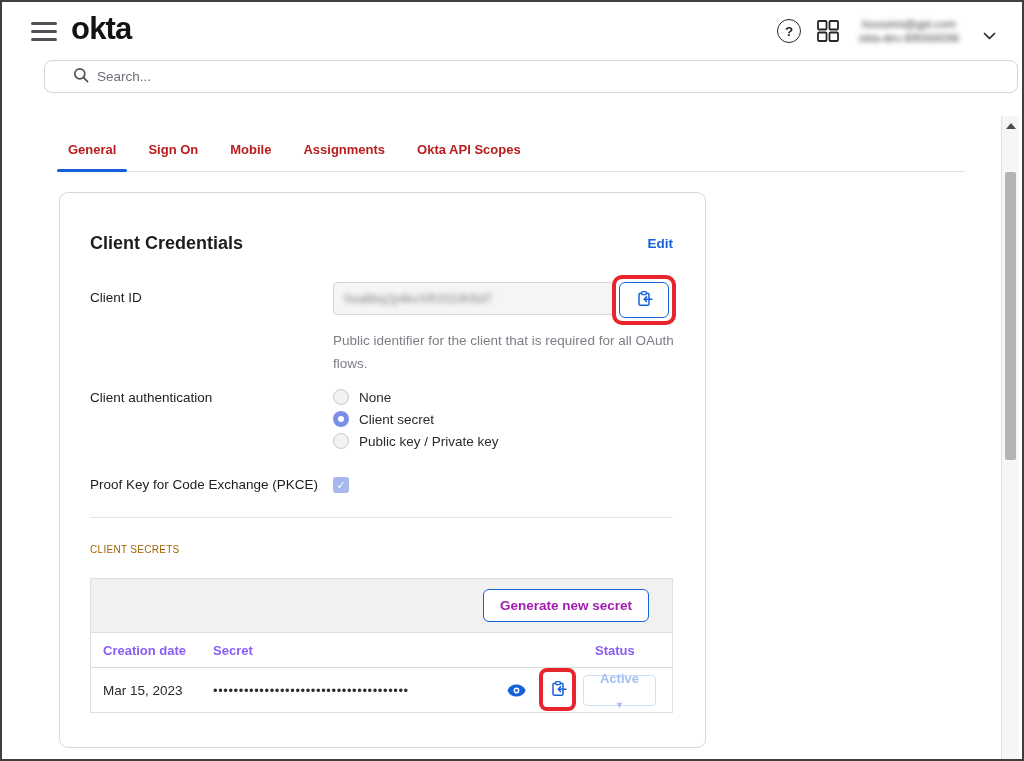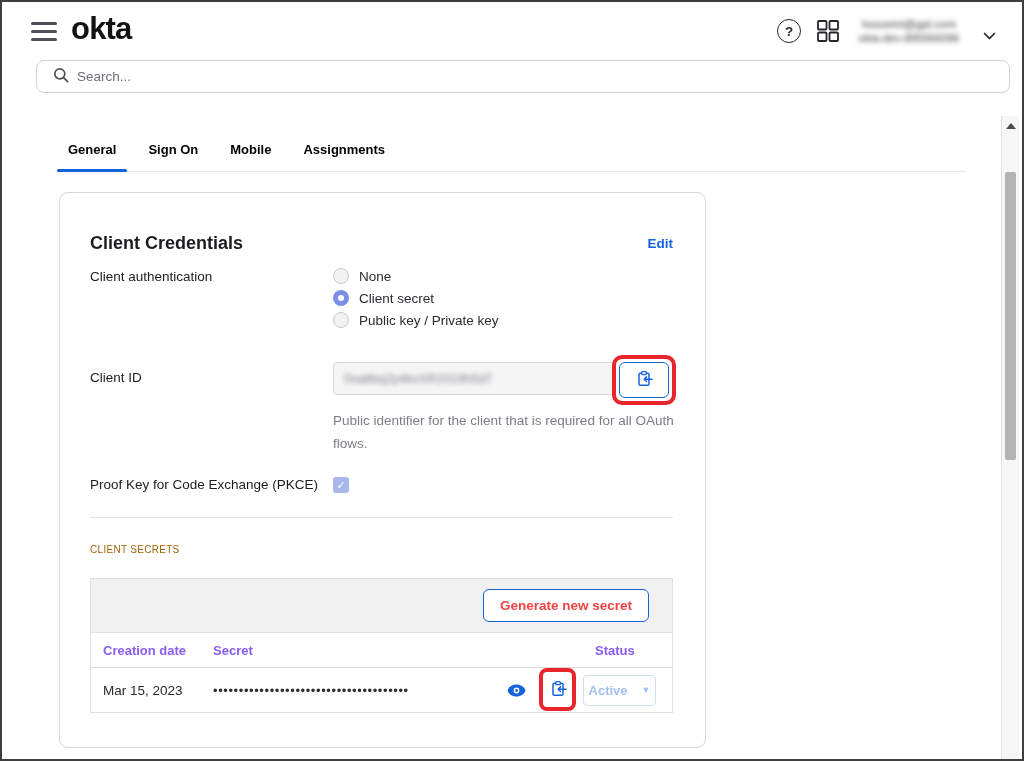--- a/index.html
+++ b/index.html
@@ -18,39 +18,39 @@
                border:1.8px solid #26262b; border-radius:50%; display:flex; align-items:center;
                justify-content:center; font-size:13.5px; font-weight:700; color:#26262b; cursor:pointer; }
   .grid-icon { position:absolute; left:814px; top:17px; width:24px; height:24px; cursor:pointer; }
   .account { position:absolute; left:846px; top:15px; width:122px; text-align:center;
              filter:blur(2.6px); color:#3c3c40; line-height:14px; }
   .account .l1 { font-size:11.5px; }
   .account .l2 { font-size:11px; }
   .chevron-down { position:absolute; left:981px; top:25px; }
 
   
-  .searchbar { position:absolute; left:34px; top:58px; width:974px; height:33px;
+  .searchbar { position:absolute; left:42px; top:58px; width:974px; height:33px;
                border:1px solid #d4d4d8; border-radius:8px; display:flex; align-items:center;
-               padding-left:16px; background:#fff; }
+               padding-left:28px; background:#fff; }
   .searchbar .ph { margin-left:8px; font-size:13.5px; color:#6e6e78; }
 
   
   .scrollbar { position:absolute; left:999px; top:114px; width:18px; height:643px;
                background:#f6f6f6; border-left:1px solid #e1e1e1; }
   .scroll-arrow { position:absolute; left:4px; top:7px; width:0; height:0;
                   border-left:5px solid transparent; border-right:5px solid transparent;
                   border-bottom:6px solid #4c4c4c; }
   .scroll-thumb { position:absolute; left:3px; top:56px; width:11px; height:288px;
                   background:#b4b4b4; border-radius:2px; }
 
   
   .tabs { position:absolute; left:55px; top:131px; width:908px; display:flex;
           border-bottom:1px solid #e3e3e7; }
   .tab { position:relative; padding:9px 11px 14px 11px; margin-right:10px;
-         font-size:13px; font-weight:700; color:#000000; cursor:pointer; white-space:nowrap; }
+         font-size:13px; font-weight:700; color:#b91c1c; cursor:pointer; white-space:nowrap; }
   .tab.active::after { content:""; position:absolute; left:0; right:0; bottom:-1px;
                        height:3px; background:#1662dd; border-radius:2px; }
 
   
   .card { position:absolute; left:57px; top:190px; width:647px; height:556px;
           background:#fff; border:1px solid #d8d8dc; border-radius:9px; padding:0 32px 0 30px; }
   .card-head { margin-top:40px; display:flex; justify-content:space-between; align-items:center; }
   .card-title { font-size:18px; font-weight:700; color:#1d1d21; }
   .edit-link { font-size:13.5px; font-weight:700; color:#1662dd; cursor:pointer; }
 
@@ -90,41 +90,41 @@
 
   .divider { margin-top:24px; border:none; border-top:1px solid #e5e5e9; }
 
   .secrets-heading { margin-top:26px; font-size:10px; font-weight:400; letter-spacing:0.3px;
                      color:#a16207; }
 
   .secrets-table { margin-top:23px; border:1px solid #e0e0e3; }
   .table-band { height:54px; background:#f1f1f2; border-bottom:1px solid #e0e0e3;
                 display:flex; align-items:center; justify-content:flex-end; padding-right:23px; }
   .generate-btn { height:33px; padding:0 16px; background:#fff; border:1px solid #1662dd;
-                  border-radius:6px; color:#ef4444; font-size:13.5px; font-weight:700;
+                  border-radius:6px; color:#a21caf; font-size:13.5px; font-weight:700;
                   display:flex; align-items:center; cursor:pointer; }
   .thead { display:flex; align-items:center; height:35px; border-bottom:1px solid #d9d9dc;
            font-size:13px; font-weight:700; color:#8b5cf6; }
   .th-date { width:122px; padding-left:12px; flex:none; }
   .th-secret { flex:1; }
   .th-status { width:89px; padding-left:12px; flex:none; }
   .trow { display:flex; align-items:center; height:44px; font-size:13.5px; color:#2a2a30; }
   .td-date { width:122px; padding-left:12px; flex:none; }
   .td-secret { flex:1; display:flex; align-items:center; }
   .dots { font-size:13px; letter-spacing:0.6px; color:#2e2e35; white-space:nowrap;
           overflow:hidden; max-width:255px; }
   .eye-btn { margin-left:auto; cursor:pointer; display:flex; align-items:center; }
   .copy2-wrap { position:relative; margin-left:22px; margin-right:15px; width:20px; height:20px;
                 display:flex; align-items:center; justify-content:center; }
   .red-box2 { position:absolute; left:-9px; top:-12px; width:37px; height:43px;
               border:4px solid #e8242d; border-radius:8px; pointer-events:none; }
   .td-status { width:89px; flex:none; }
   .active-btn { width:73px; height:31px; border:1px solid #cfdff7; border-radius:4px; background:#fff;
                 color:#a2c0f1; font-size:13px; font-weight:700; display:flex; align-items:center;
-                justify-content:center; gap:14px; cursor:pointer; }
+                justify-content:center; gap:14px; cursor:pointer;flex-direction:column; }
   .active-caret { font-size:9px; }
 </style>
 </head>
 <body>
 
 <div class="frame">
 
   <div class="hamburger">
     <span></span>
       <span></span>
@@ -164,45 +164,28 @@
   <div class="scrollbar">
     <div class="scroll-arrow"></div>
     <div class="scroll-thumb"></div>
   </div>
 
   <div class="tabs">
     <div class="tab active">General</div>
     <div class="tab">Sign On</div>
     <div class="tab">Mobile</div>
     <div class="tab">Assignments</div>
+    <div class="tab">Okta API Scopes</div>
   </div>
 
   <div class="card">
 
     <div class="card-head">
       <div class="card-title">Client Credentials</div>
       <div class="edit-link">Edit</div>
-    </div>
-
-    <div class="form-row row-auth">
-      <div class="form-label">Client authentication</div>
-      <div class="form-control">
-        <div class="radio-opt">
-          <span class="radio"></span>
-          <span class="radio-lab">None</span>
-        </div>
-        <div class="radio-opt">
-          <span class="radio sel"></span>
-          <span class="radio-lab">Client secret</span>
-        </div>
-        <div class="radio-opt">
-          <span class="radio"></span>
-          <span class="radio-lab">Public key / Private key</span>
-        </div>
-      </div>
     </div>
 
     <div class="form-row row-clientid">
       <div class="form-label">Client ID</div>
       <div class="form-control">
         <div class="cid-line">
           <div class="cid-input">
             <span class="cid-value">0oa8bq2p4kvXR2019h5d7</span>
           </div>
           <div class="copy-wrap">
@@ -212,20 +195,38 @@
                   <path d="M5.2 3.2 H4.4 C3.6 3.2 3 3.8 3 4.6 V13.9 C3 14.7 3.6 15.3 4.4 15.3 H11.6 C12.4 15.3 13 14.7 13 13.9 V4.6 C13 3.8 12.4 3.2 11.6 3.2 H10.8" stroke="#1662dd" stroke-width="1.5"></path>
                   <rect x="5.7" y="1.6" width="4.6" height="3" rx="0.8" stroke="#1662dd" stroke-width="1.4"></rect>
                   <path d="M16 9.2 H8.2 M10.5 6.9 L8.2 9.2 L10.5 11.5" stroke="#1662dd" stroke-width="1.5" stroke-linecap="round" stroke-linejoin="round"></path>
                 </svg>
               </span>
             </div>
             <div class="red-box"></div>
           </div>
         </div>
         <div class="help-text">Public identifier for the client that is required for all OAuth flows.</div>
+      </div>
+    </div>
+
+    <div class="form-row row-auth">
+      <div class="form-label">Client authentication</div>
+      <div class="form-control">
+        <div class="radio-opt">
+          <span class="radio"></span>
+          <span class="radio-lab">None</span>
+        </div>
+        <div class="radio-opt">
+          <span class="radio sel"></span>
+          <span class="radio-lab">Client secret</span>
+        </div>
+        <div class="radio-opt">
+          <span class="radio"></span>
+          <span class="radio-lab">Public key / Private key</span>
+        </div>
       </div>
     </div>
 
     <div class="form-row row-pkce">
       <div class="form-label">Proof Key for Code Exchange (PKCE)</div>
       <div class="form-control">
         <div class="check-line">
           <span class="checkbox">✓</span>
         </div>
       </div>

